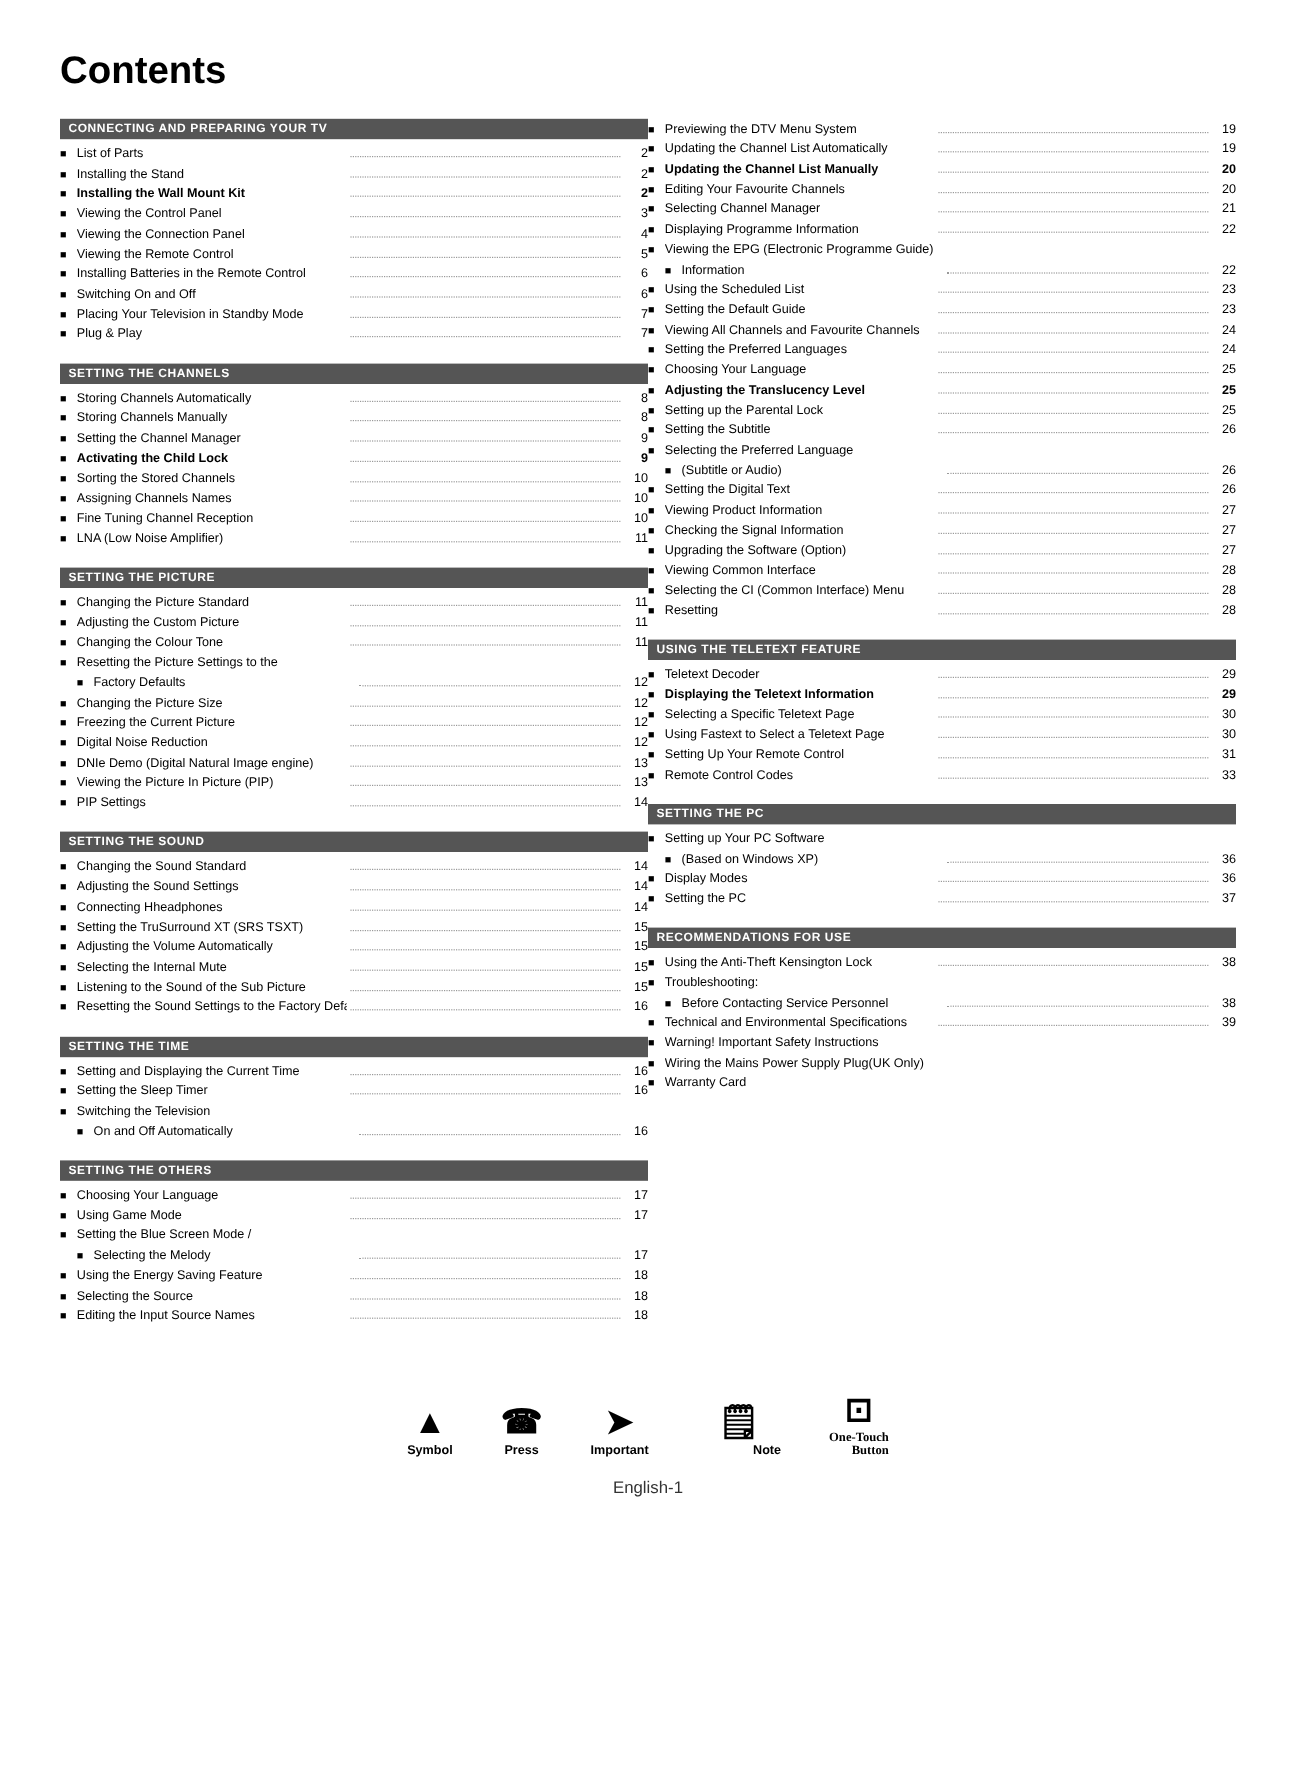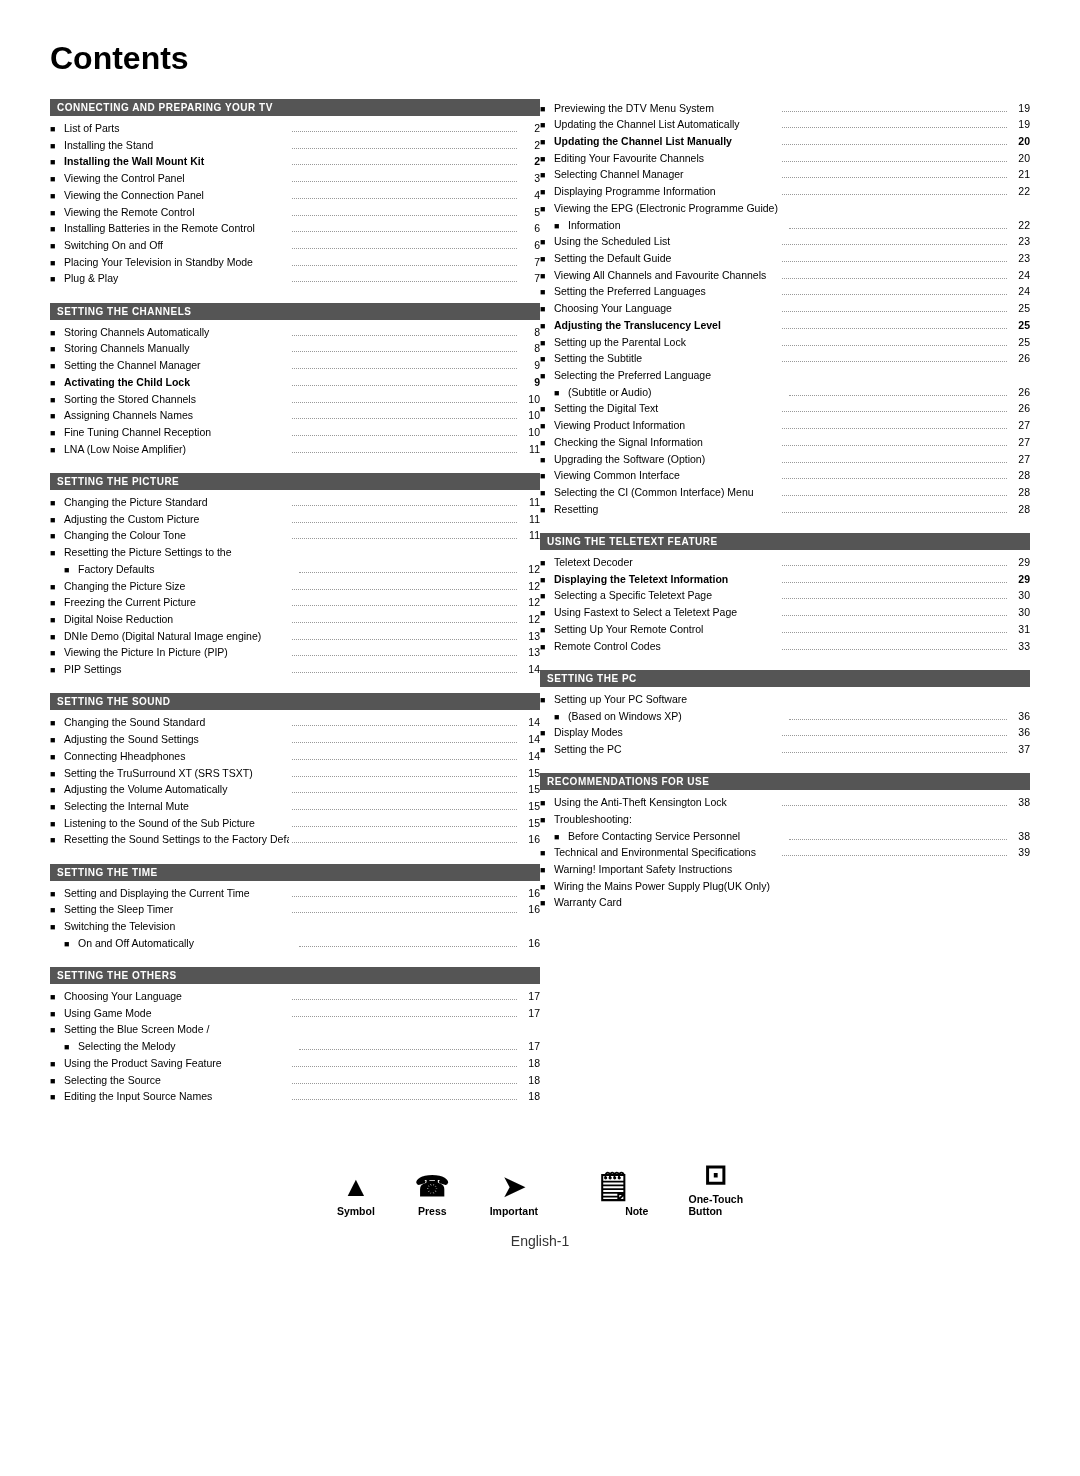--- a/index.html
+++ b/index.html
@@ -377,21 +377,21 @@
           <span class="entry-text">Setting the Blue Screen Mode /</span>
         </div>
         <div class="toc-entry indent">
           <span class="bullet">■</span>
           <span class="entry-text">Selecting the Melody</span>
           <span class="dots"></span>
           <span class="page-num">17</span>
         </div>
         <div class="toc-entry">
           <span class="bullet">■</span>
-          <span class="entry-text">Using the Product Saving Feature</span>
+          <span class="entry-text">Using the Energy Saving Feature</span>
           <span class="dots"></span>
           <span class="page-num">18</span>
         </div>
         <div class="toc-entry">
           <span class="bullet">■</span>
           <span class="entry-text">Selecting the Source</span>
           <span class="dots"></span>
           <span class="page-num">18</span>
         </div>
         <div class="toc-entry">
@@ -667,18 +667,18 @@
     <div class="symbol-item">
       <div class="symbol-icon">➤</div>
       <div style="text-align: right; white-space: pre-line;">Important</div>
     </div>
     <div class="symbol-item">
       <div class="symbol-icon">🗒</div>
       <div style="white-space: pre-line; padding-left: 47px;">Note</div>
     </div>
     <div class="symbol-item">
       <div class="symbol-icon">⊡</div>
-      <div style="text-align: left; white-space: pre-line;">One-Touch
+      <div style="text-align: right; white-space: pre-line; font-family: Liberation Serif, serif;">One-Touch
 Button</div>
     </div>
   </div>
 
 <div class="page-footer">English-1</div>
 
 </body></html>

